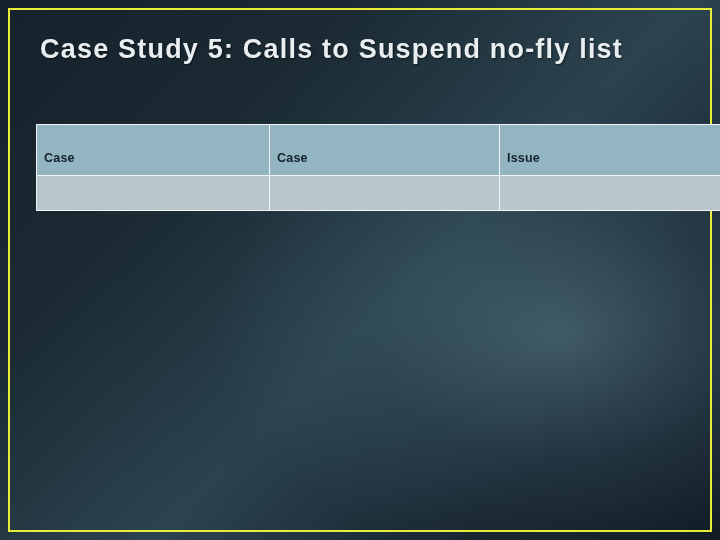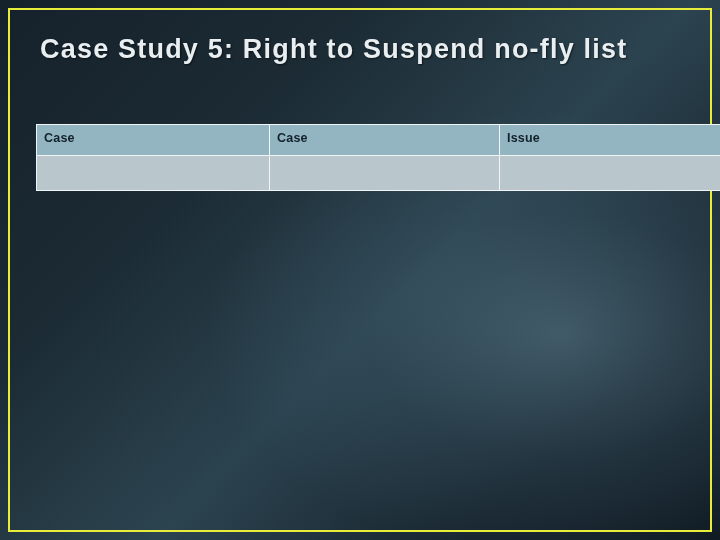--- a/index.html
+++ b/index.html
@@ -54,21 +54,21 @@
     border-collapse: collapse;
     width: 648px;
     table-layout: fixed;
   }
   table.case-table th {
     background: #93b4c1;
     color: #12222b;
     font-size: 12.5px;
     font-weight: bold;
     text-align: left;
-    padding: 2px 7px 6px 7px;
+    padding: 22px 7px 6px 7px;
     border: 1px solid #f2f4f5;
     height: 22px;
     vertical-align: middle;
     letter-spacing: 0.2px;
   }
   table.case-table td {
     background: #b9c6cb;
     border: 1px solid #f2f4f5;
     height: 26px;
     padding: 4px 7px;
@@ -79,21 +79,21 @@
   .col-case   { width: 218px; }
   .col-right  { width: 215px; }
   .col-issue  { width: 215px; }
 </style>
 </head>
 <body>
 
 <div class="slide">
   <div class="slide-border"></div>
 
-  <div class="title">Case Study 5: Right to Suspend no-fly list</div>
+  <div class="title">Case Study 5: Calls to Suspend no-fly list</div>
 
   <div class="table-wrap">
     <table class="case-table">
       <thead>
         <tr>
           <th class="col-case">Case</th>
           <th class="col-right">Case</th>
           <th class="col-issue">Issue</th>
         </tr>
       </thead>

